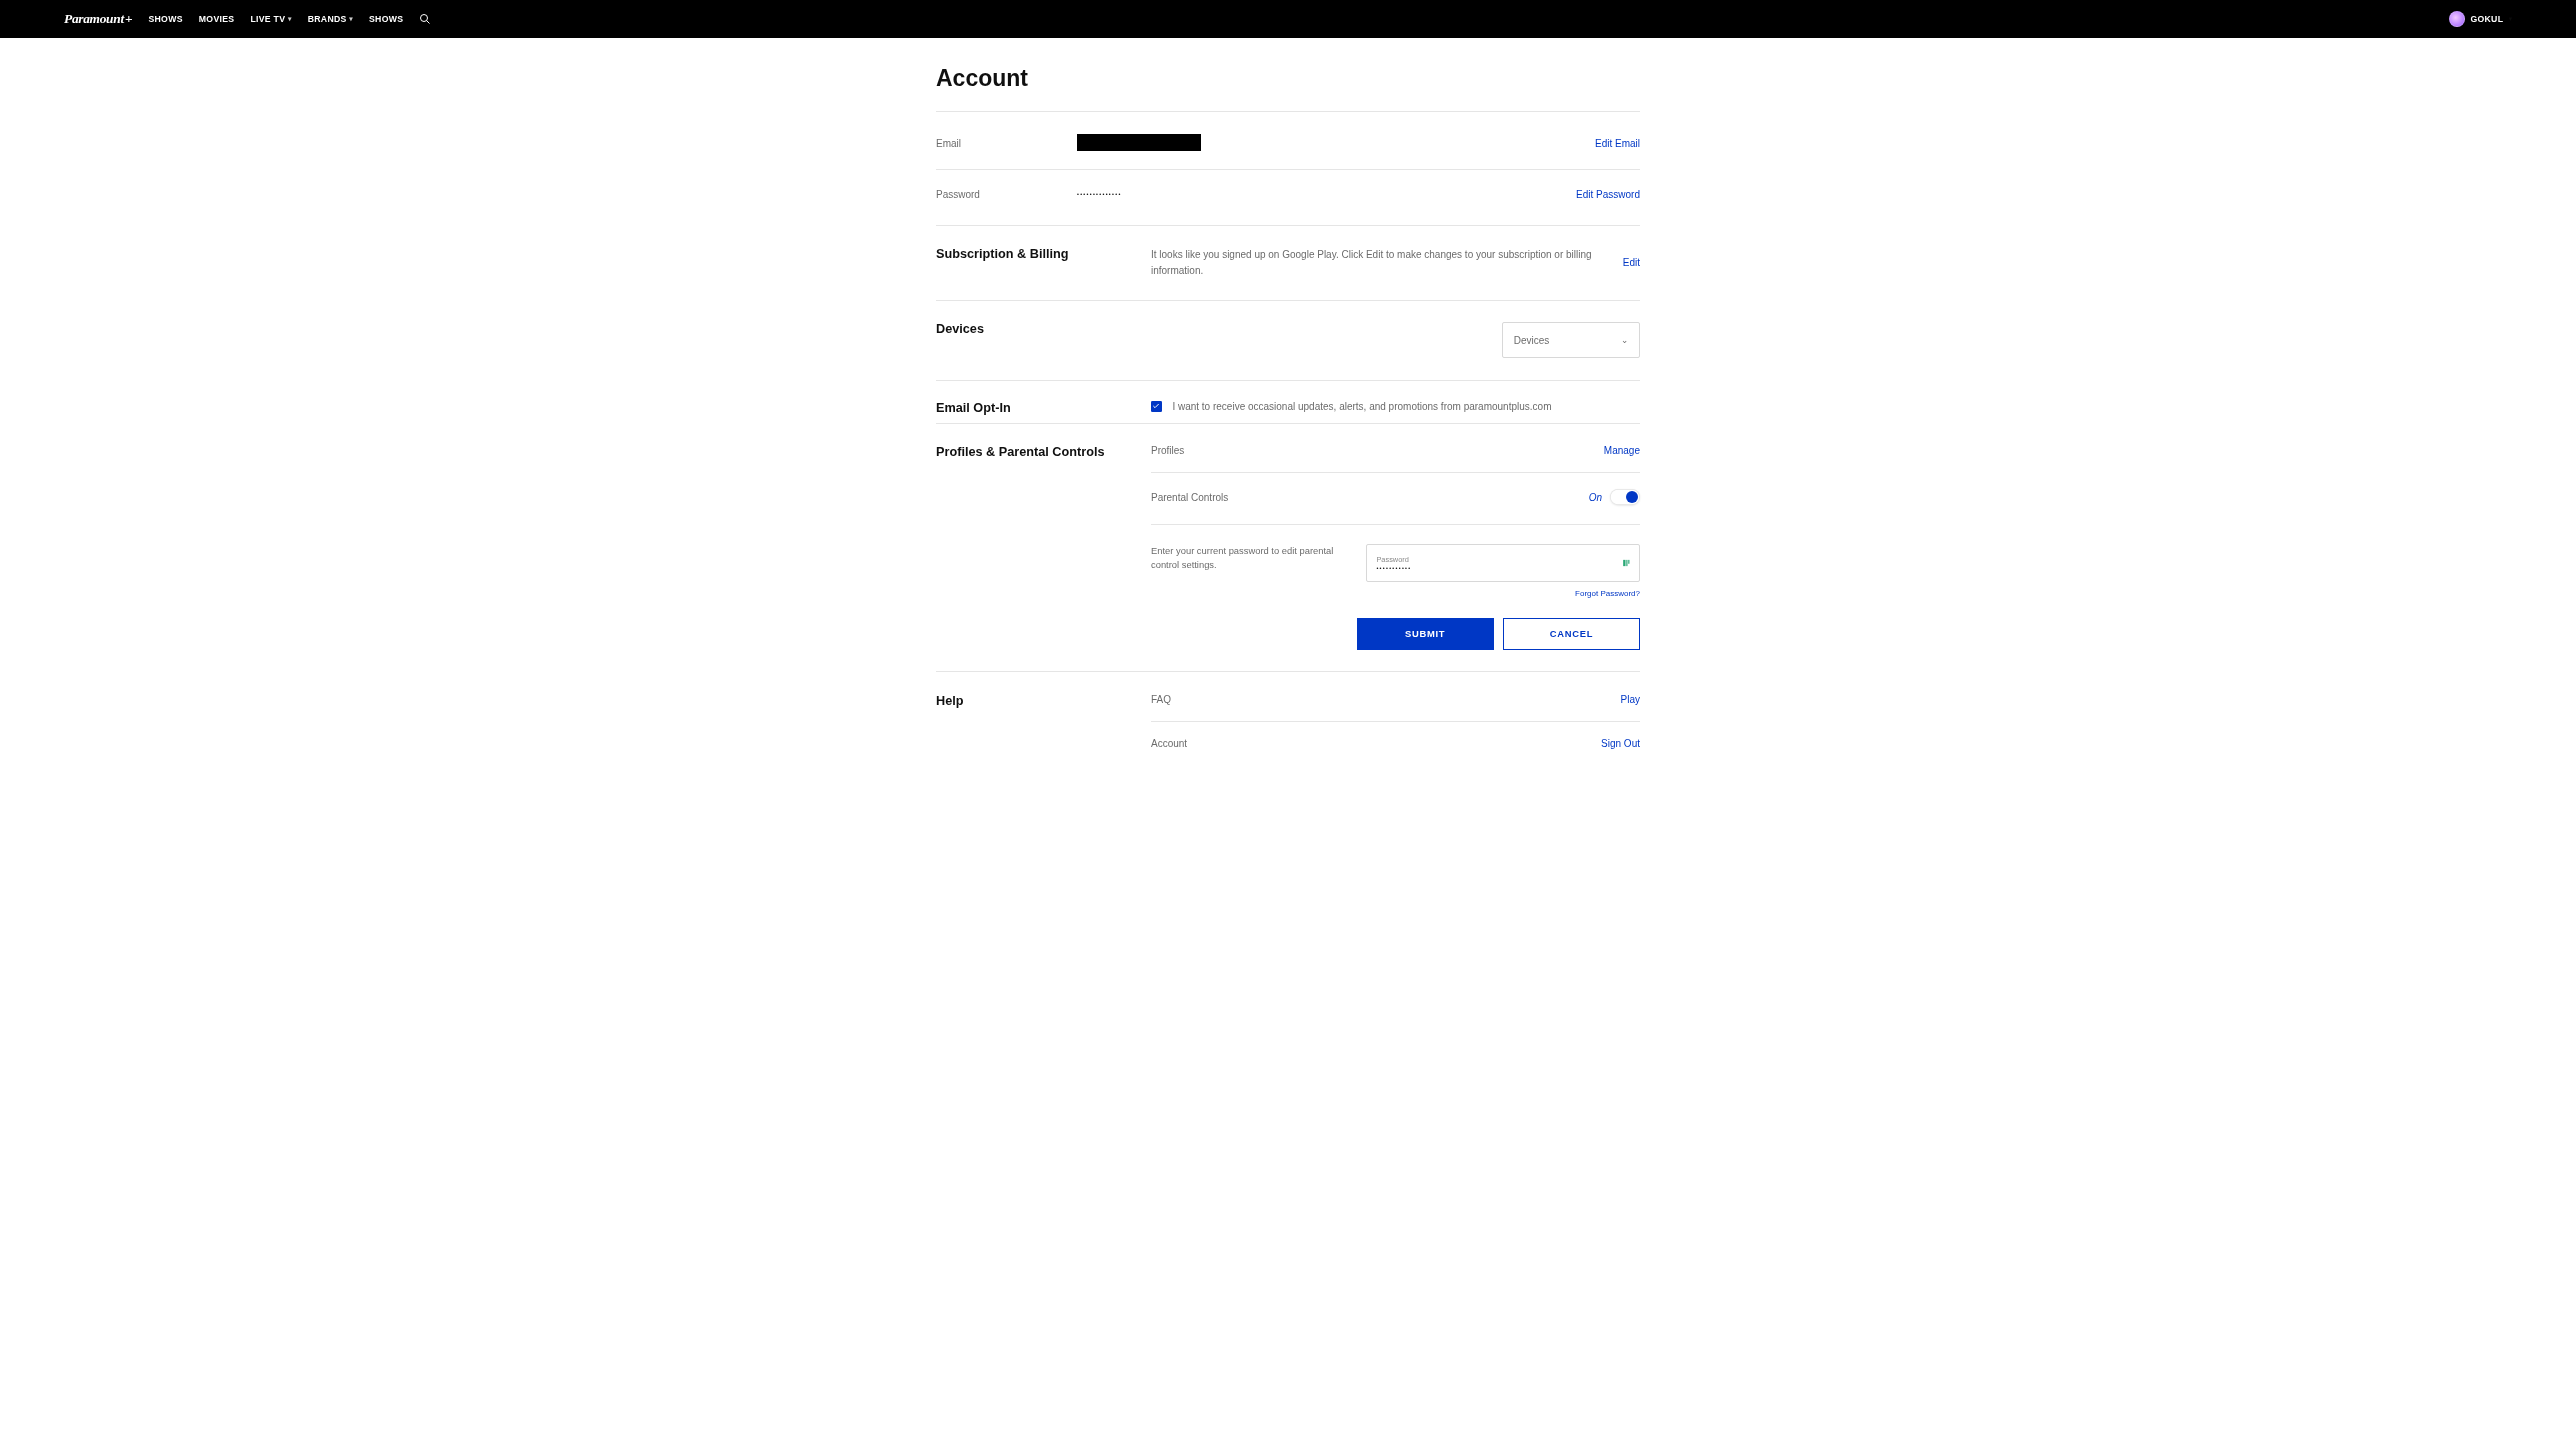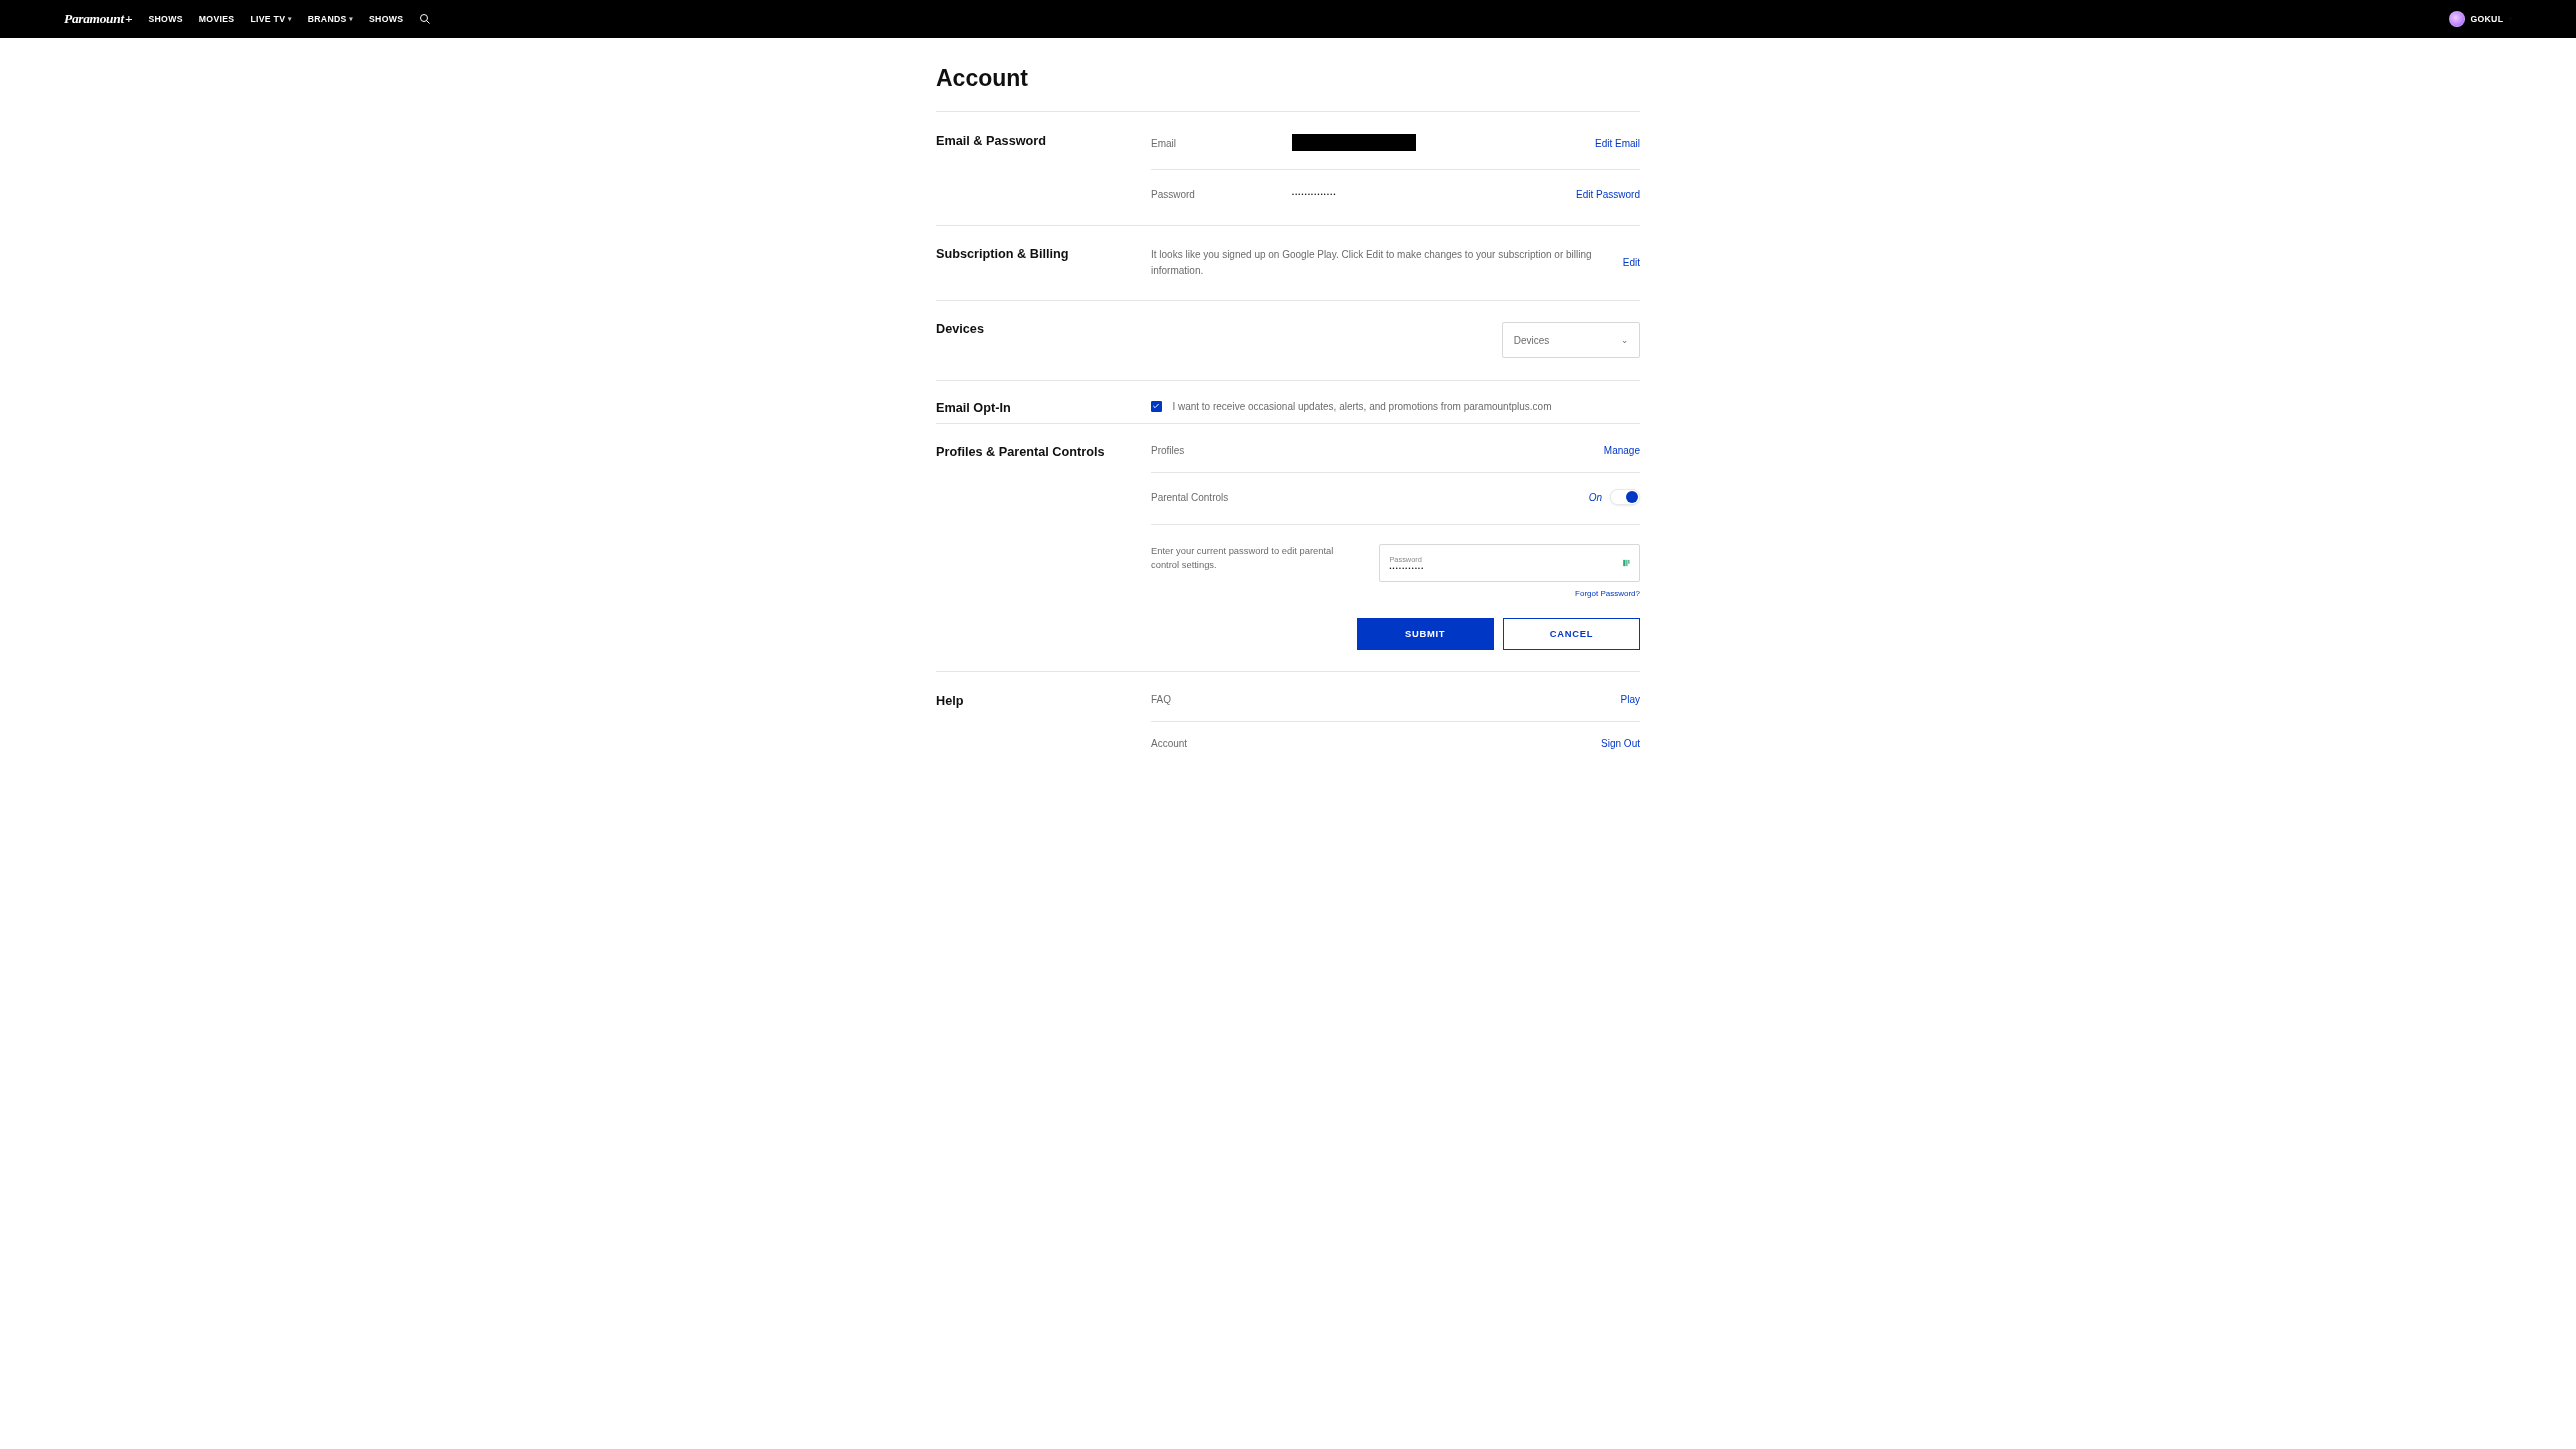--- a/index.html
+++ b/index.html
@@ -64,21 +64,21 @@
     .toggle-wrap { display:flex; align-items:center; gap: 8px; font-style: italic; }
     .toggle-label { color: #0037c5; font-size: 10px; }
     .toggle {
       width: 30px; height: 16px; border-radius: 8px; background: #fff;
       box-shadow: 0 0 0 0.7px #e2e2e2 inset, 0 0.7px 2px rgba(0,0,0,0.1);
       position: relative;
     }
     .toggle-knob { width: 12px; height: 12px; border-radius: 50%; background: #0037c5; position: absolute; top: 2px; right: 2px; }
 
     
-    .parental-pw { display:flex; gap: 40px; margin-top: 19px; padding-top: 19px; border-top: 0.7px solid #e5e5e5; }
+    .parental-pw { display:flex; gap: 27px; margin-top: 19px; padding-top: 19px; border-top: 0.7px solid #e5e5e5; }
     .pw-instruct { color: #6b6b6b; font-size: 9.4px; line-height: 1.5; width: 188px; }
     .pw-right { flex: 1; display:flex; flex-direction:column; }
     .pw-input {
       border: 0.7px solid #d8d8d8; border-radius: 2px;
       height: 38px; padding: 5.4px 9.4px; position: relative;
       display:flex; flex-direction:column; justify-content:center;
     }
     .pw-input-label { font-size: 7.4px; color: #8a8a8a; margin-bottom: 1.3px; }
     .pw-input-value { font-size: 5.4px; letter-spacing: 1.3px; font-weight: 900; color: #101010; }
     .pw-icon { position:absolute; right: 8px; top: 50%; transform:translateY(-50%); width: 9.4px; height: 9.4px; }
@@ -122,21 +122,20 @@
     <div class="avatar"></div>
     <span class="username">GOKUL</span>
     <span class="chevron">▾</span>
   </div>
 </div>
 
 <div class="page">
   <h1 class="page-title">Account</h1>
 
   <div class="section">
-    <div class="section-title">Email &amp; Password</div>
     <div class="section-body">
       <div class="row">
         <div class="field-label">Email</div>
         <div class="field-value"><span class="redacted"></span></div>
         <div class="link">Edit Email</div>
       </div>
       <div class="row">
         <div class="field-label">Password</div>
         <div class="field-value"><span class="dots">••••••••••••••</span></div>
         <div class="link">Edit Password</div>

